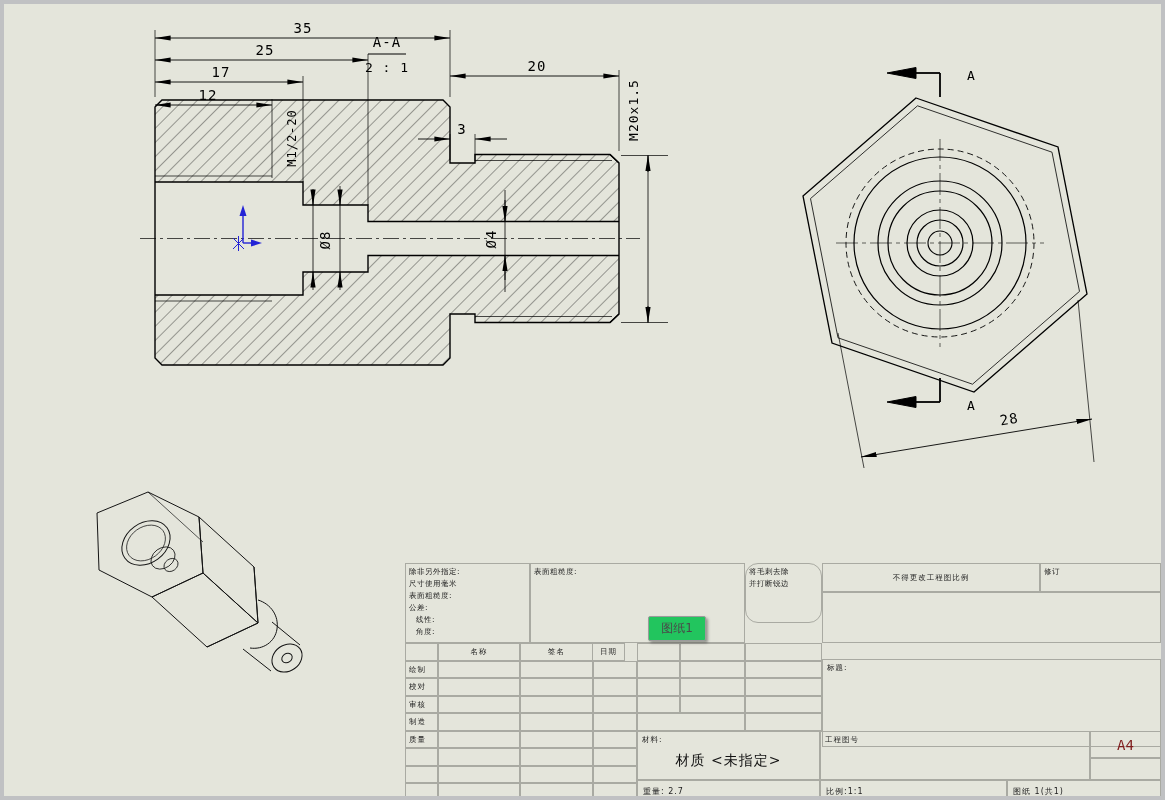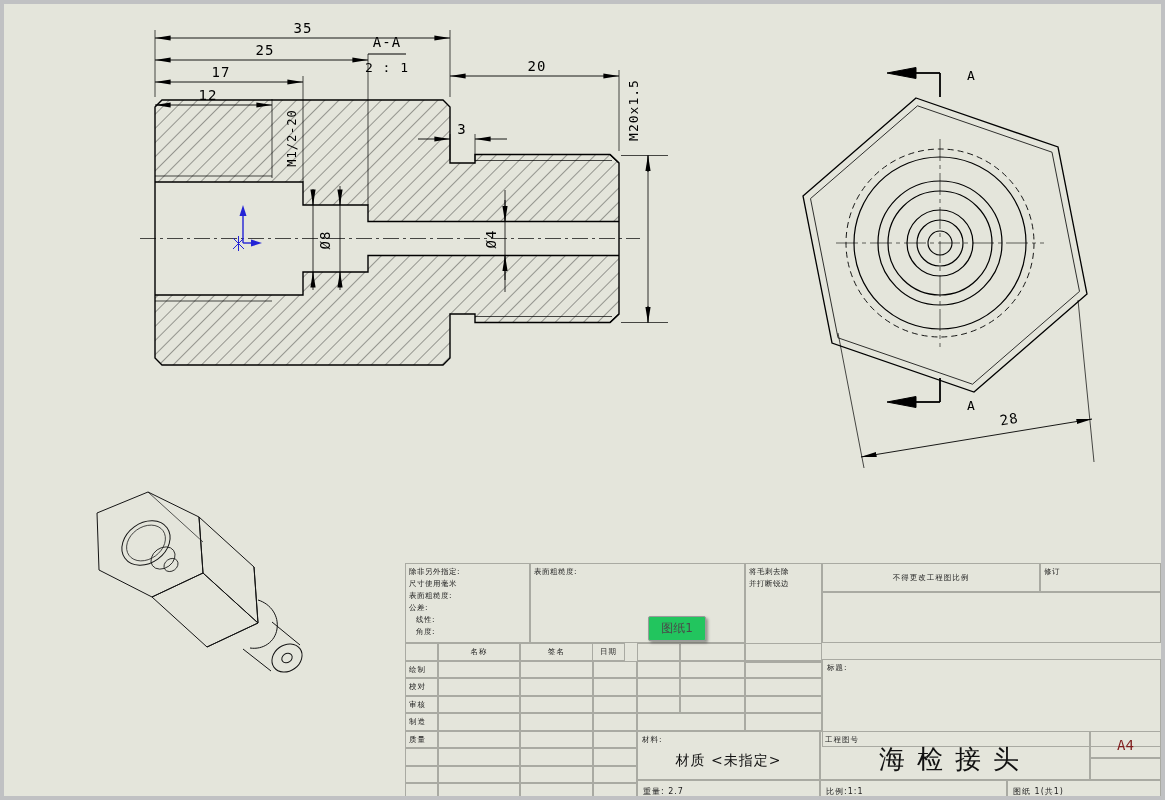--- a/index.html
+++ b/index.html
@@ -203,21 +203,21 @@
       <div>尺寸使用毫米</div>
       <div>表面粗糙度:</div>
       <div>公差:</div>
       <div class="indent">线性:</div>
       <div class="indent">角度:</div>
     </div>
   </div>
   <div class="cell small" style="left:530px;top:563px;width:215px;height:80px;">
     <div class="pad">表面粗糙度:</div>
   </div>
-  <div class="cell small" style="left:745px;top:563px;width:77px;height:100px;">
+  <div class="cell small" style="left:745px;top:563px;width:77px;height:60px;border-radius:13px;">
     <div class="pad">
       <div>将毛刺去除</div>
       <div>并打断锐边</div>
     </div>
   </div>
   <div class="cell hdr" style="left:822px;top:563px;width:218px;height:29px;">
     <span>不得更改工程图比例</span>
   </div>
   <div class="cell small" style="left:1040px;top:563px;width:121px;height:29px;">
     <div class="pad">修订</div>
@@ -293,21 +293,20 @@
   <div class="cell" style="left:822px;top:643px;width:339px;height:88px;margin-top:16px;">
     <div class="corner-lab">标题:</div>
   </div>
 
   <div class="cell" style="left:637px;top:731px;width:183px;height:49px;">
     <div class="corner-lab">材料:</div>
     <div class="material-val">材质 &lt;未指定&gt;</div>
   </div>
   <div class="cell" style="left:820px;top:731px;width:270px;height:49px;">
     <div class="corner-lab">工程图号</div>
-    <div class="part-title">海检接头</div>
   </div>
   <div class="cell a4" style="left:1090px;top:731px;width:71px;height:27px;">
     <span>A4</span>
   </div>
   <div class="cell" style="left:1090px;top:758px;width:71px;height:22px;"></div>
 
   <div class="cell" style="left:405px;top:783px;width:33px;height:17px;"></div>
   <div class="cell" style="left:438px;top:783px;width:82px;height:17px;"></div>
   <div class="cell" style="left:520px;top:783px;width:73px;height:17px;"></div>
   <div class="cell" style="left:593px;top:783px;width:44px;height:17px;"></div>

